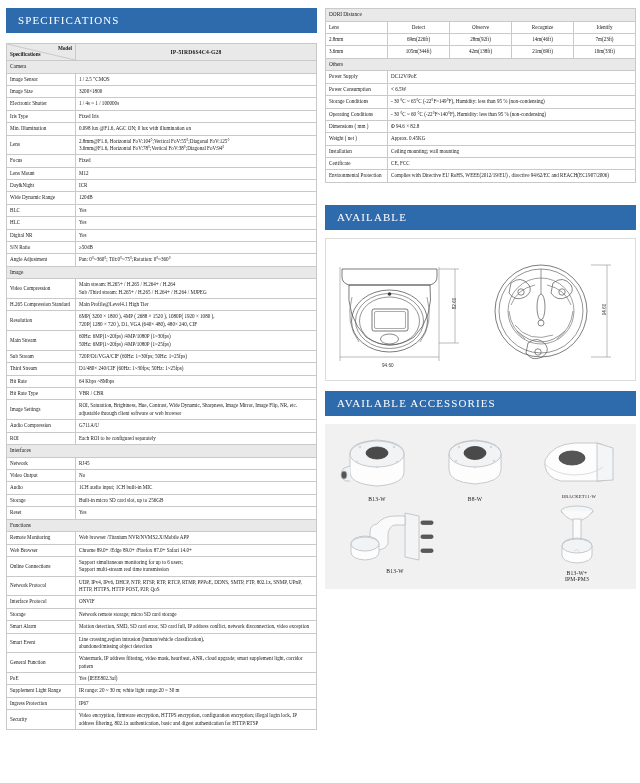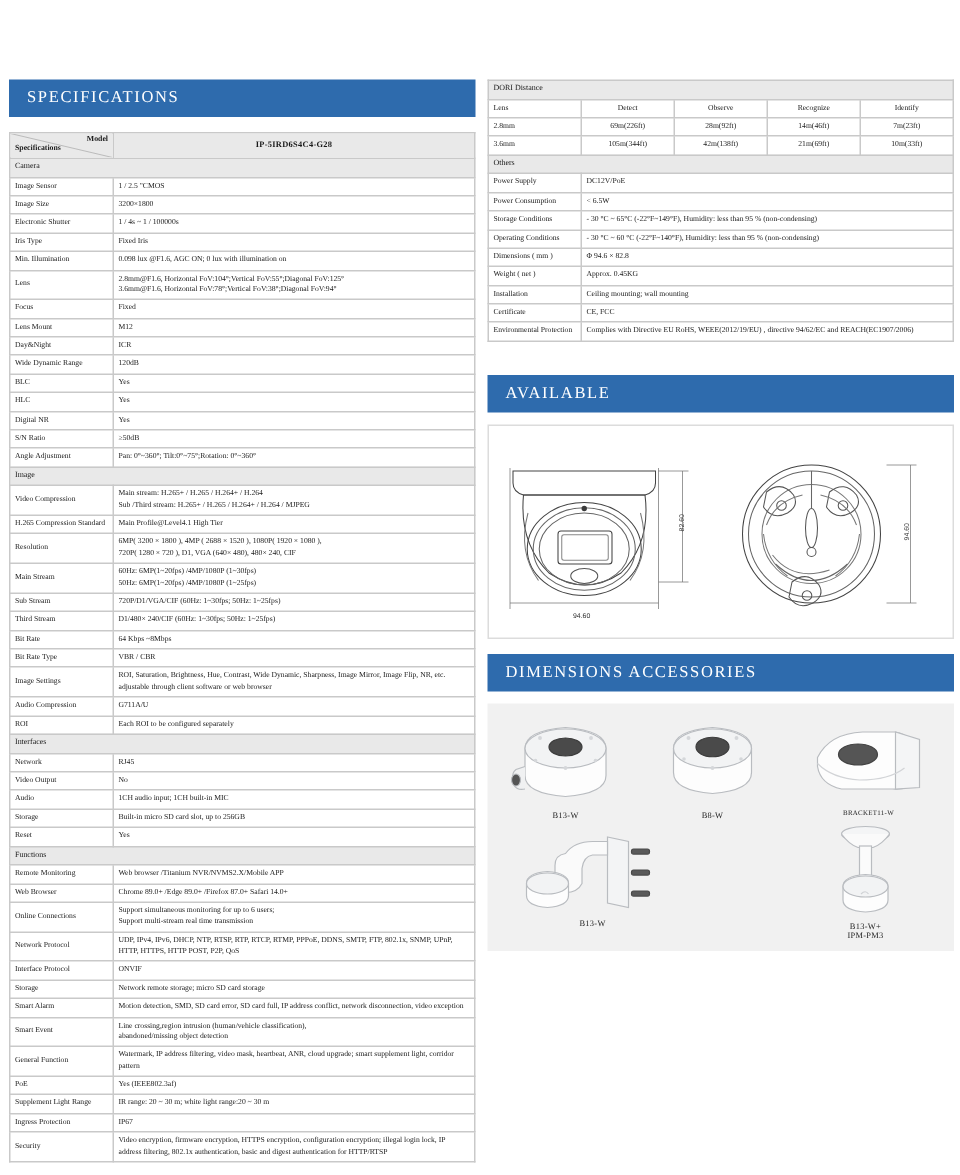--- a/index.html
+++ b/index.html
@@ -19,21 +19,20 @@
     width: 640px;
     height: 783px;
     box-sizing: border-box;
     display: flex;
     gap: 8px;
     padding: 8px 6px 6px 6px;
   }
   .col {
     width: 311px;
     flex: 0 0 311px;
-    margin-top: 45px;
   }
   
   .banner {
     background: #2e6bad;
     color: #ffffff;
     font-family: "Liberation Serif", serif;
     font-size: 11px;
     letter-spacing: 1.1px;
     padding: 6px 10px 6px 12px;
     height: 13px;
@@ -625,21 +624,21 @@
 
             <path d="M36 92 q24 22 48 0" stroke="#666"></path>
           </g>
         </svg>
         <div class="dimlabel vert" style="left:118px; top:68px;">94.60</div>
       </div>
     </div>
 
     <div style="height:10px"></div>
 
-    <div class="banner compact">DIMENSIONS ACCESSORIES</div>
+    <div class="banner compact">AVAILABLE ACCESSORIES</div>
 
     <div class="accbox">
 
       <div class="acc-item" style="left:6px; top:10px; width:92px;">
         <svg class="acc-art" width="74" height="58" viewBox="0 0 74 58">
           <g stroke="#b9bcc0" stroke-width="0.8" fill="#f7f8f9">
             <path d="M10 20 Q10 8 37 6 Q64 8 64 20 L64 38 Q64 50 37 52 Q10 50 10 38 Z" fill="#fdfdfd"></path>
             <ellipse cx="37" cy="20" rx="27" ry="13" fill="#f2f3f4"></ellipse>
             <ellipse cx="37" cy="19" rx="11" ry="6" fill="#4a4a4a" stroke="#3c3c3c"></ellipse>
             <path d="M10 32 L4 34 Q1 36 2 41 L3 45 Q5 48 10 47" fill="#f0f1f2"></path>

